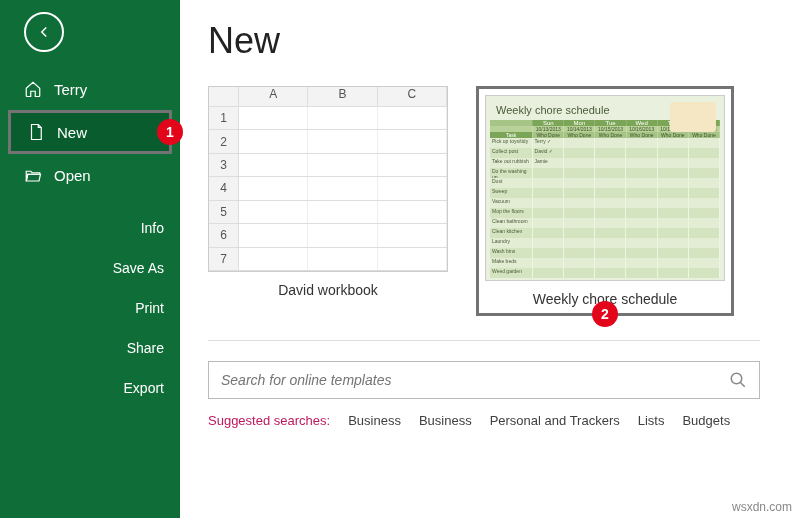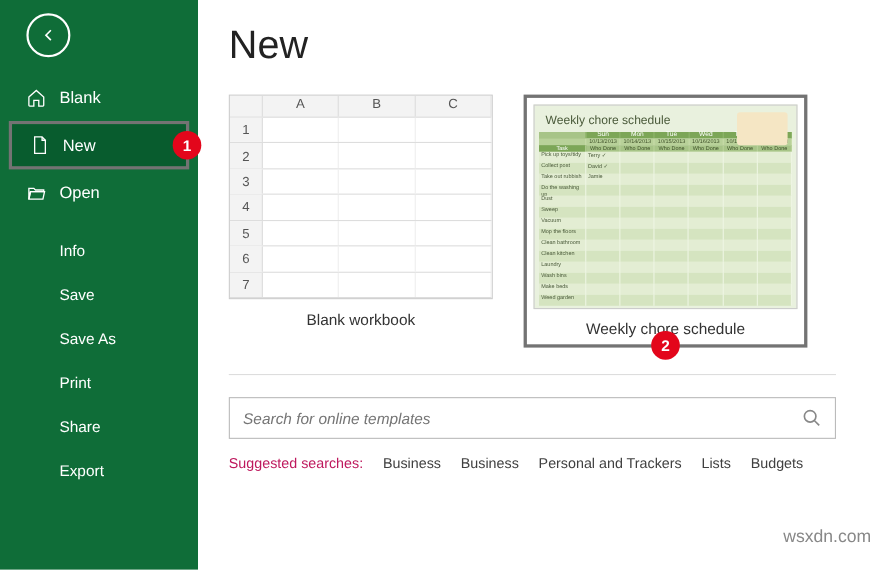--- a/index.html
+++ b/index.html
@@ -2,21 +2,21 @@
 <html><head>
 <meta charset="utf-8">
 <style>
 * { margin: 0; padding: 0; box-sizing: border-box; font-family: "Segoe UI", Arial, sans-serif; }
 body { width: 800px; height: 518px; overflow: hidden; display: flex; background: #fff; }
 
 .sidebar { width: 180px; background: #0f6d38; color: #fff; display: flex; flex-direction: column; padding-top: 12px; }
 .back-btn { width: 40px; height: 40px; border: 2px solid #fff; border-radius: 50%; margin-left: 24px; display: flex; align-items: center; justify-content: center; margin-bottom: 18px; cursor: pointer; }
 .sidebar-item { display: flex; align-items: center; gap: 12px; padding: 10px 16px 10px 24px; font-size: 15px; cursor: pointer; }
 .sidebar-item.selected { background: #085c2e; }
-.sidebar-sub { padding: 10px 16px 10px 54px; font-size: 14px; cursor: pointer; margin-top: 4px; }
+.sidebar-sub { padding: 10px 16px 10px 54px; font-size: 14px; cursor: pointer; margin-top: 4px; text-align: right; }
 .icon { width: 18px; height: 18px; display: inline-flex; align-items: center; justify-content: center; }
 
 .highlight-box { border: 3px solid #737373; position: relative; }
 .badge { position: absolute; width: 26px; height: 26px; background: #e3061b; color: #fff; border-radius: 50%; display: flex; align-items: center; justify-content: center; font-size: 14px; font-weight: bold; z-index: 10; }
 
 .main { flex: 1; padding: 20px 4px 0 28px; overflow: hidden; position: relative; }
 .page-title { font-size: 36px; font-weight: 300; color: #222; margin-bottom: 24px; }
 .templates { display: flex; gap: 28px; margin-bottom: 24px; }
 .template-card { display: flex; flex-direction: column; align-items: center; gap: 10px; cursor: pointer; }
 .thumb { width: 240px; height: 186px; border: 1px solid #ccc; background: #fff; display: flex; flex-direction: column; overflow: hidden; }
@@ -48,40 +48,40 @@
 .chore-row:nth-child(even) { background: #d5e4c0; }
 .chore-row div { flex: 1; font-size: 5px; color: #4a5a3a; padding-left: 2px; border-right: 1px solid #eef5e3; overflow: hidden; }
 .chore-row div:first-child { flex: 1.4; }
 
 .search-box { width: 552px; height: 38px; border: 1px solid #bbb; display: flex; align-items: center; padding: 0 12px; margin-top: 20px; }
 .search-box input { flex: 1; border: none; outline: none; font-size: 14px; color: #6d28d9; font-style: italic; }
 .suggested { margin-top: 14px; font-size: 13px; color: #444; display: flex; gap: 18px; align-items: baseline; }
 .suggested .lbl { color: #be185d; font-weight: 400; }
 .suggested a { color: #404040; text-decoration: none; cursor: pointer; }
 
-.watermark { position: absolute; bottom: 20px; right: 8px; font-size: 16px; color: #888; }
+.watermark { position: absolute; bottom: 4px; right: 8px; font-size: 12px; color: #888; }
 hr.sep { border: none; border-top: 1px solid #ddd; margin: 6px 0 0 0; width: 552px; }
 </style>
 </head>
 <body>
 
 <div class="sidebar">
   <div class="back-btn">
     <svg width="18" height="18" viewBox="0 0 24 24" fill="none" stroke="#fff" stroke-width="2">
         <path d="M15 6l-6 6 6 6"></path>
       </svg>
   </div>
 
   <div class="sidebar-item">
     <span class="icon">
       <svg width="18" height="18" viewBox="0 0 24 24" fill="none" stroke="#fff" stroke-width="1.6">
           <path d="M3 11l9-8 9 8v10a1 1 0 0 1-1 1h-5v-7h-6v7H4a1 1 0 0 1-1-1z"></path>
         </svg>
     </span>
-    <span>Blank</span>
+    <span>Terry</span>
   </div>
 
   <div class="highlight-box" style="margin:2px 8px 2px 8px;">
     <div class="sidebar-item selected" style="padding-left:16px;">
       <span class="icon">
         <svg width="18" height="18" viewBox="0 0 24 24" fill="none" stroke="#fff" stroke-width="1.6">
             <path d="M6 2h9l4 4v16H6z"></path>
             <path d="M15 2v4h4"></path>
           </svg>
       </span>
@@ -95,21 +95,20 @@
       <svg width="18" height="18" viewBox="0 0 24 24" fill="none" stroke="#fff" stroke-width="1.6">
           <path d="M3 7h6l2 2h10v2H5l-2 9V7z"></path>
           <path d="M5 11h17l-2 9H3z"></path>
         </svg>
     </span>
     <span>Open</span>
   </div>
 
   <div style="height:12px;"></div>
   <div class="sidebar-sub">Info</div>
-  <div class="sidebar-sub">Save</div>
   <div class="sidebar-sub">Save As</div>
   <div class="sidebar-sub">Print</div>
   <div class="sidebar-sub">Share</div>
   <div class="sidebar-sub">Export</div>
 </div>
 
 <div class="main">
   <div class="page-title">New</div>
 
   <div class="templates">
@@ -158,21 +157,21 @@
             <div class="cell"></div>
             <div class="cell"></div>
           </div>
         <div class="row">
             <div class="rh">7</div>
             <div class="cell"></div>
             <div class="cell"></div>
             <div class="cell"></div>
           </div>
       </div>
-      <div class="template-label">Blank workbook</div>
+      <div class="template-label">David workbook</div>
     </div>
 
     <div class="highlight-box" style="padding:6px;">
       <div class="template-card">
         <div class="thumb chore">
           <div class="chore-bar">
               <div class="chore-illust"></div>
             </div>
           <div class="chore-title">Weekly chore schedule</div>
           <div class="chore-hdr">

